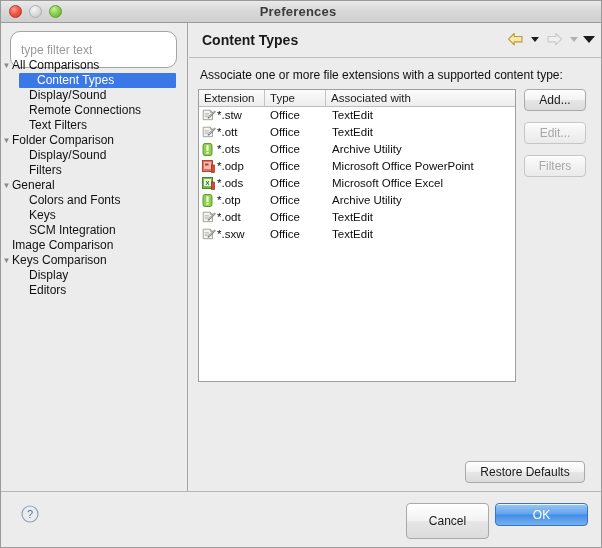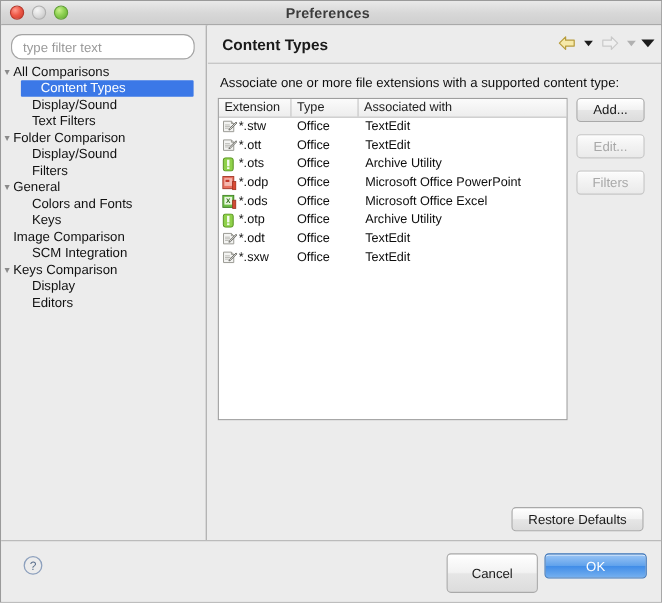--- a/index.html
+++ b/index.html
@@ -79,21 +79,21 @@
     box-sizing: border-box;
   }
   #filter-wrap {
     position: absolute;
     left: 9px; top: 8px;
     width: 167px;
     height: 20px;
   }
   #filter-input {
     width: 167px;
-    height: 23px;
+    height: 37px;
     box-sizing: border-box;
     border: 1px solid #a4a4a4;
     border-radius: 10px;
     background: #ffffff;
     padding: 0 10px;
     font-family: "Liberation Sans", sans-serif;
     font-size: 12px;
     color: #222;
     outline: none;
   }
@@ -350,20 +350,24 @@
         </div>
         <div class="tree-row selected">
           <span class="tree-label">Content Types</span>
         </div>
         <div class="tree-row">
           <span class="twisty" style="margin-left: 17px;"></span>
           <span class="tree-label">Display/Sound</span>
         </div>
         <div class="tree-row">
           <span class="twisty" style="margin-left: 17px;"></span>
+          <span class="tree-label">Remote Connections</span>
+        </div>
+        <div class="tree-row">
+          <span class="twisty" style="margin-left: 17px;"></span>
           <span class="tree-label">Text Filters</span>
         </div>
         <div class="tree-row">
           <span class="twisty">▼</span>
           <span class="tree-label">Folder Comparison</span>
         </div>
         <div class="tree-row">
           <span class="twisty" style="margin-left: 17px;"></span>
           <span class="tree-label">Display/Sound</span>
         </div>
@@ -377,26 +381,26 @@
         </div>
         <div class="tree-row">
           <span class="twisty" style="margin-left: 17px;"></span>
           <span class="tree-label">Colors and Fonts</span>
         </div>
         <div class="tree-row">
           <span class="twisty" style="margin-left: 17px;"></span>
           <span class="tree-label">Keys</span>
         </div>
         <div class="tree-row">
+          <span class="twisty" style="margin-left: 17px;"></span>
+          <span class="tree-label">SCM Integration</span>
+        </div>
+        <div class="tree-row">
           <span class="twisty"></span>
           <span class="tree-label">Image Comparison</span>
-        </div>
-        <div class="tree-row">
-          <span class="twisty" style="margin-left: 17px;"></span>
-          <span class="tree-label">SCM Integration</span>
         </div>
         <div class="tree-row">
           <span class="twisty">▼</span>
           <span class="tree-label">Keys Comparison</span>
         </div>
         <div class="tree-row">
           <span class="twisty" style="margin-left: 17px;"></span>
           <span class="tree-label">Display</span>
         </div>
         <div class="tree-row">

